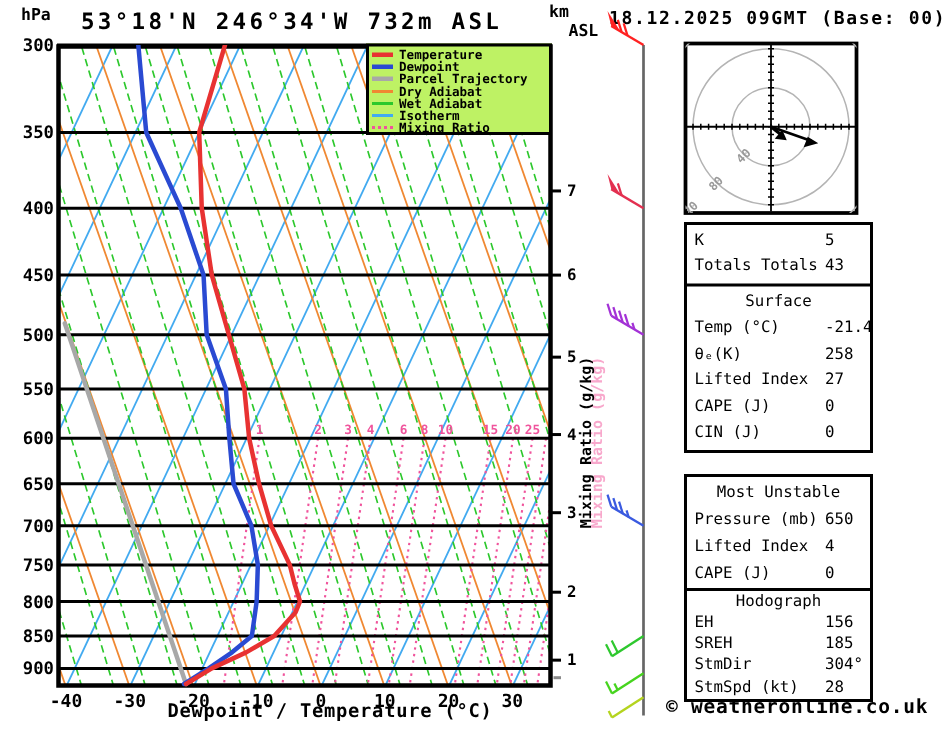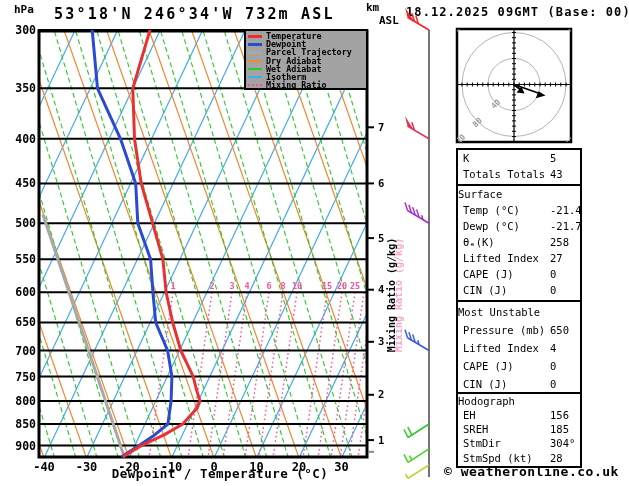--- a/index.html
+++ b/index.html
@@ -12,31 +12,31 @@
   #asl{left:363px;top:14px;font-size:11px;font-weight:bold;margin-left:16px;}
   #datetime{left:406px;top:5px;font-size:12px;letter-spacing:1.1px;font-weight:bold;white-space:nowrap;}
   #xaxis-title{left:85px;top:466px;width:270px;text-align:center;font-size:12.5px;font-weight:bold;letter-spacing:0.5px;}
   #footer{left:444px;top:464px;font-size:13px;font-weight:bold;letter-spacing:0.5px;white-space:nowrap;}
   #mixlabel,#mixlabel-pink{width:120px;height:12px;text-align:center;font-size:10px;font-weight:bold;
          transform:rotate(-90deg);transform-origin:center;white-space:nowrap;}
   #mixlabel{left:332px;top:289px;color:#000;z-index:3;}
   #mixlabel-pink{left:339px;top:289px;color:#f8a8cc;z-index:2;}
   #lcl{left:376px;top:446px;font-size:9.5px;font-weight:bold;color:#8a8a8a;margin-top:44px;}
   #kt{left:459px;top:30px;font-size:9px;font-weight:bold;}
-  #legend{left:244px;top:29px;width:124px;height:61px;border:2px solid #000;background:#a3a3a3;
+  #legend{left:244px;top:29px;width:124px;height:61px;border:2px solid #000;background:#bef264;
           box-sizing:border-box;z-index:5;padding:1px 0 0 2px;}
   .lrow{display:flex;align-items:center;height:8.2px;}
   .lswatch{display:inline-block;width:14px;margin-right:4px;flex:0 0 14px;}
   .llabel{font-size:8.4px;font-weight:bold;white-space:nowrap;line-height:8px;}
   .statbox{position:absolute;left:456px;width:126px;border:2px solid #000;background:#fff;
            box-sizing:border-box;display:flex;flex-direction:column;justify-content:space-evenly;z-index:5;}
   .trow{position:relative;height:13.8px;line-height:13.8px;font-size:10.5px;white-space:nowrap;}
   .tl{position:absolute;left:5px;}
   .tv{position:absolute;left:92px;}
-  .thead{height:13.8px;line-height:13.8px;font-size:10.5px;}
+  .thead{height:13.8px;line-height:13.8px;font-size:10.5px;text-align:center;}
   .tdivider{border-top:2px solid #000;height:0;}
   #chart-svg{left:0;top:0;z-index:1;}
 </style>
 </head>
 <body>
 
 <div id="stage">
   <svg id="chart-svg" class="abs" width="629" height="486" viewBox="0 0 629 486">
       <defs>
         <clipPath id="pc">
@@ -376,41 +376,37 @@
           <span class="tl">Totals Totals</span>
           <span class="tv">43</span>
         </div>
         <div class="tdivider"></div>
         <div class="thead">Surface</div>
         <div class="trow">
           <span class="tl">Temp (°C)</span>
           <span class="tv">-21.4</span>
         </div>
         <div class="trow">
-          <span class="tl">Dewp (°C)</span>
-          <span class="tv">-21.7</span>
-        </div>
-        <div class="trow">
           <span class="tl">θₑ(K)</span>
           <span class="tv">258</span>
         </div>
         <div class="trow">
           <span class="tl">Lifted Index</span>
           <span class="tv">27</span>
         </div>
         <div class="trow">
           <span class="tl">CAPE (J)</span>
           <span class="tv">0</span>
         </div>
         <div class="trow">
           <span class="tl">CIN (J)</span>
           <span class="tv">0</span>
         </div>
       </div>
-      <div class="statbox" style="top: 300px; height: 98px;">
+      <div class="statbox" style="top: 316px; height: 98px;">
         <div class="thead">Most Unstable</div>
         <div class="trow">
           <span class="tl">Pressure (mb)</span>
           <span class="tv">650</span>
         </div>
         <div class="trow">
           <span class="tl">Lifted Index</span>
           <span class="tv">4</span>
         </div>
         <div class="trow">

